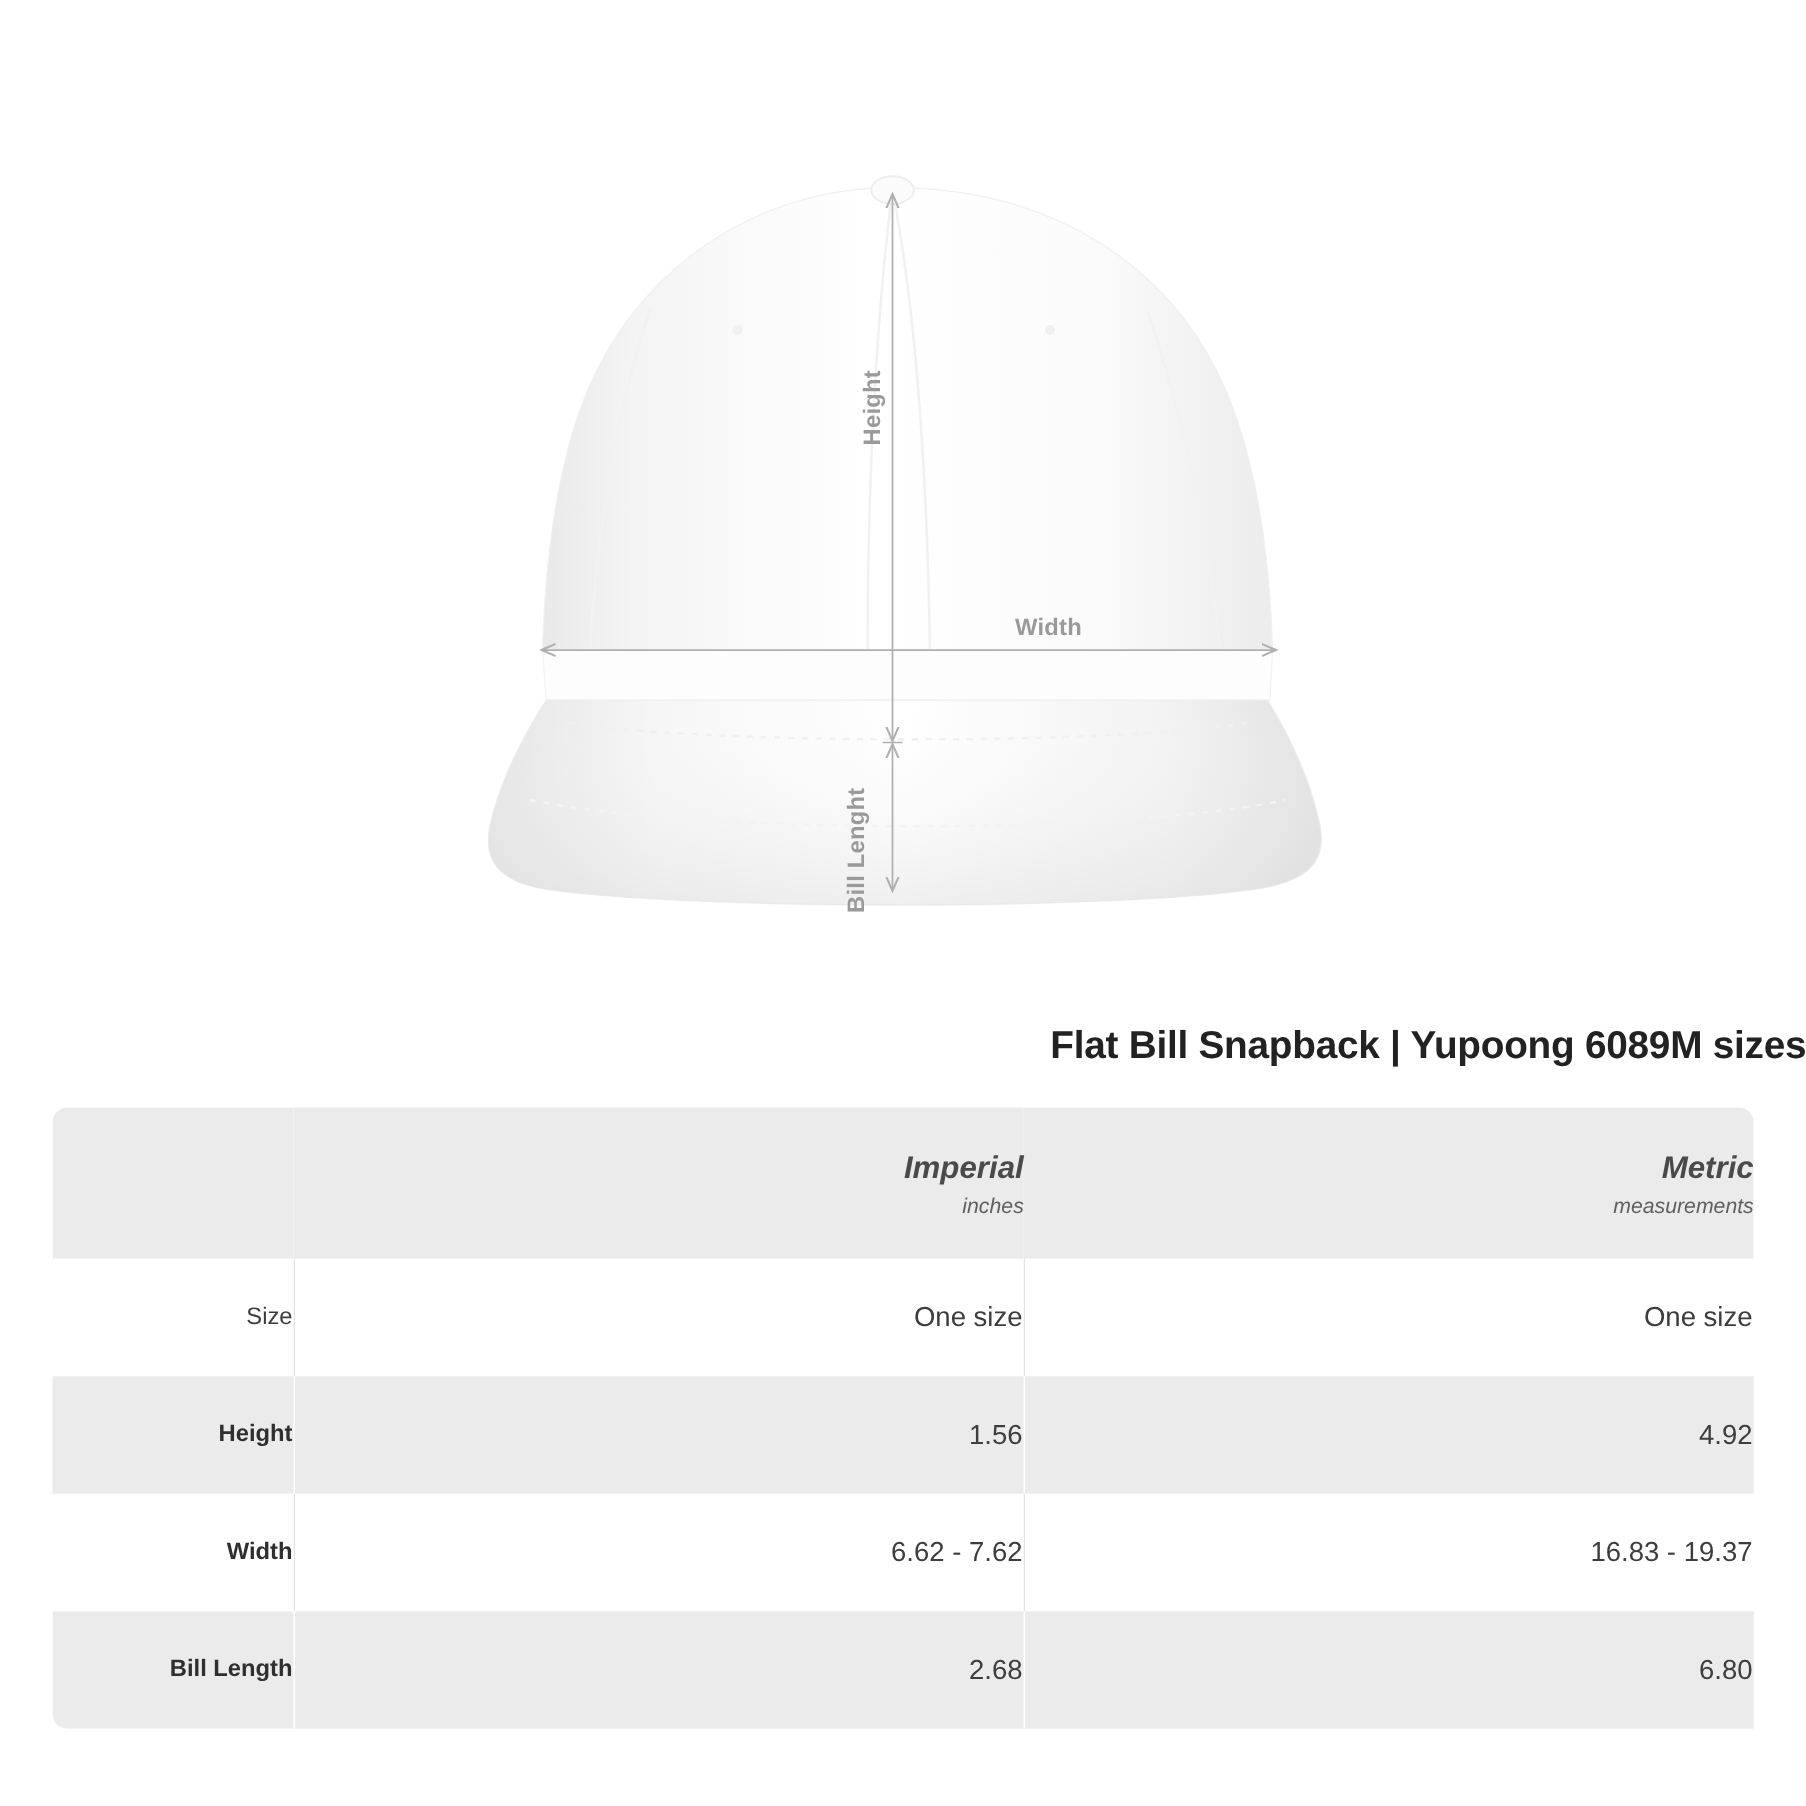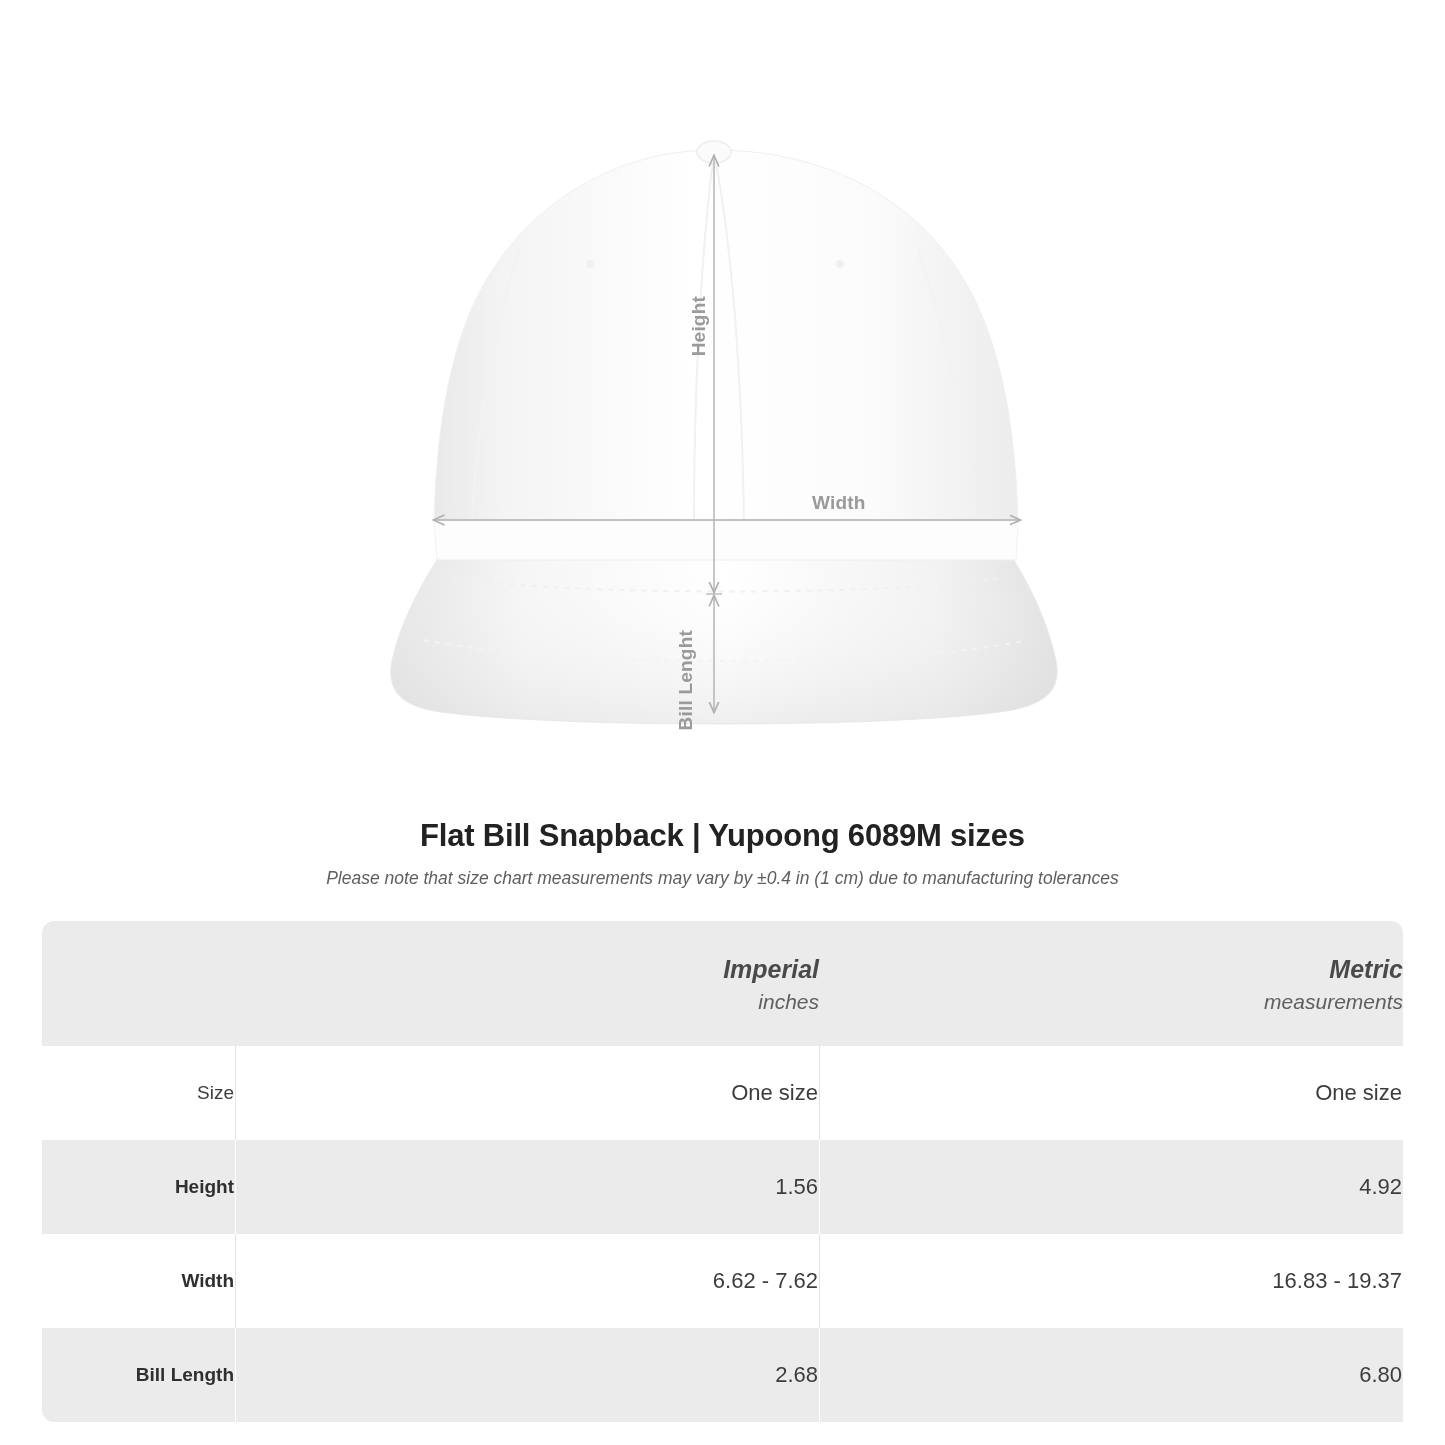--- a/index.html
+++ b/index.html
@@ -55,21 +55,21 @@
   }
   #label-bill {
     left: 673px;
     top: 630px;
     line-height: 25px;
     text-align: center;
   }
 
   
   .title-block {
-    text-align: center;
+    text-align: right;
     margin-top: 18px;
   }
   .chart-title {
     font-size: 31px;
     font-weight: bold;
     color: #222222;
     margin: 0;
     letter-spacing: -0.2px;
   }
   .chart-note {
@@ -111,21 +111,21 @@
     border-top-right-radius: 12px;
   }
   .unit-name {
     font-size: 25px;
     font-style: italic;
     font-weight: bold;
     color: #4a4a4a;
     display: block;
   }
   .unit-sub {
-    font-size: 21px;
+    font-size: 17px;
     font-style: italic;
     color: #5f5f5f;
     display: block;
     margin-top: 6px;
   }
 
   tbody tr {
     height: 94px;
   }
   tbody tr.alt {
@@ -243,21 +243,20 @@
 
     <div class="dim-label vertical" id="label-height">Height</div>
 
     <div class="dim-label" id="label-width">Width</div>
 
     <div class="dim-label vertical" id="label-bill"><span>Bill</span> <span>Lenght</span></div>
   </div>
 
   <div class="title-block">
     <h1 class="chart-title">Flat Bill Snapback | Yupoong 6089M sizes</h1>
-    <div class="chart-note">Please note that size chart measurements may vary by ±0.4 in (1 cm) due to manufacturing tolerances</div>
   </div>
 
   <div class="table-wrap">
     <table class="size-table">
       <colgroup>
         <col class="col-label">
         <col class="col-unit">
         <col class="col-unit">
       </colgroup>
       <thead>

